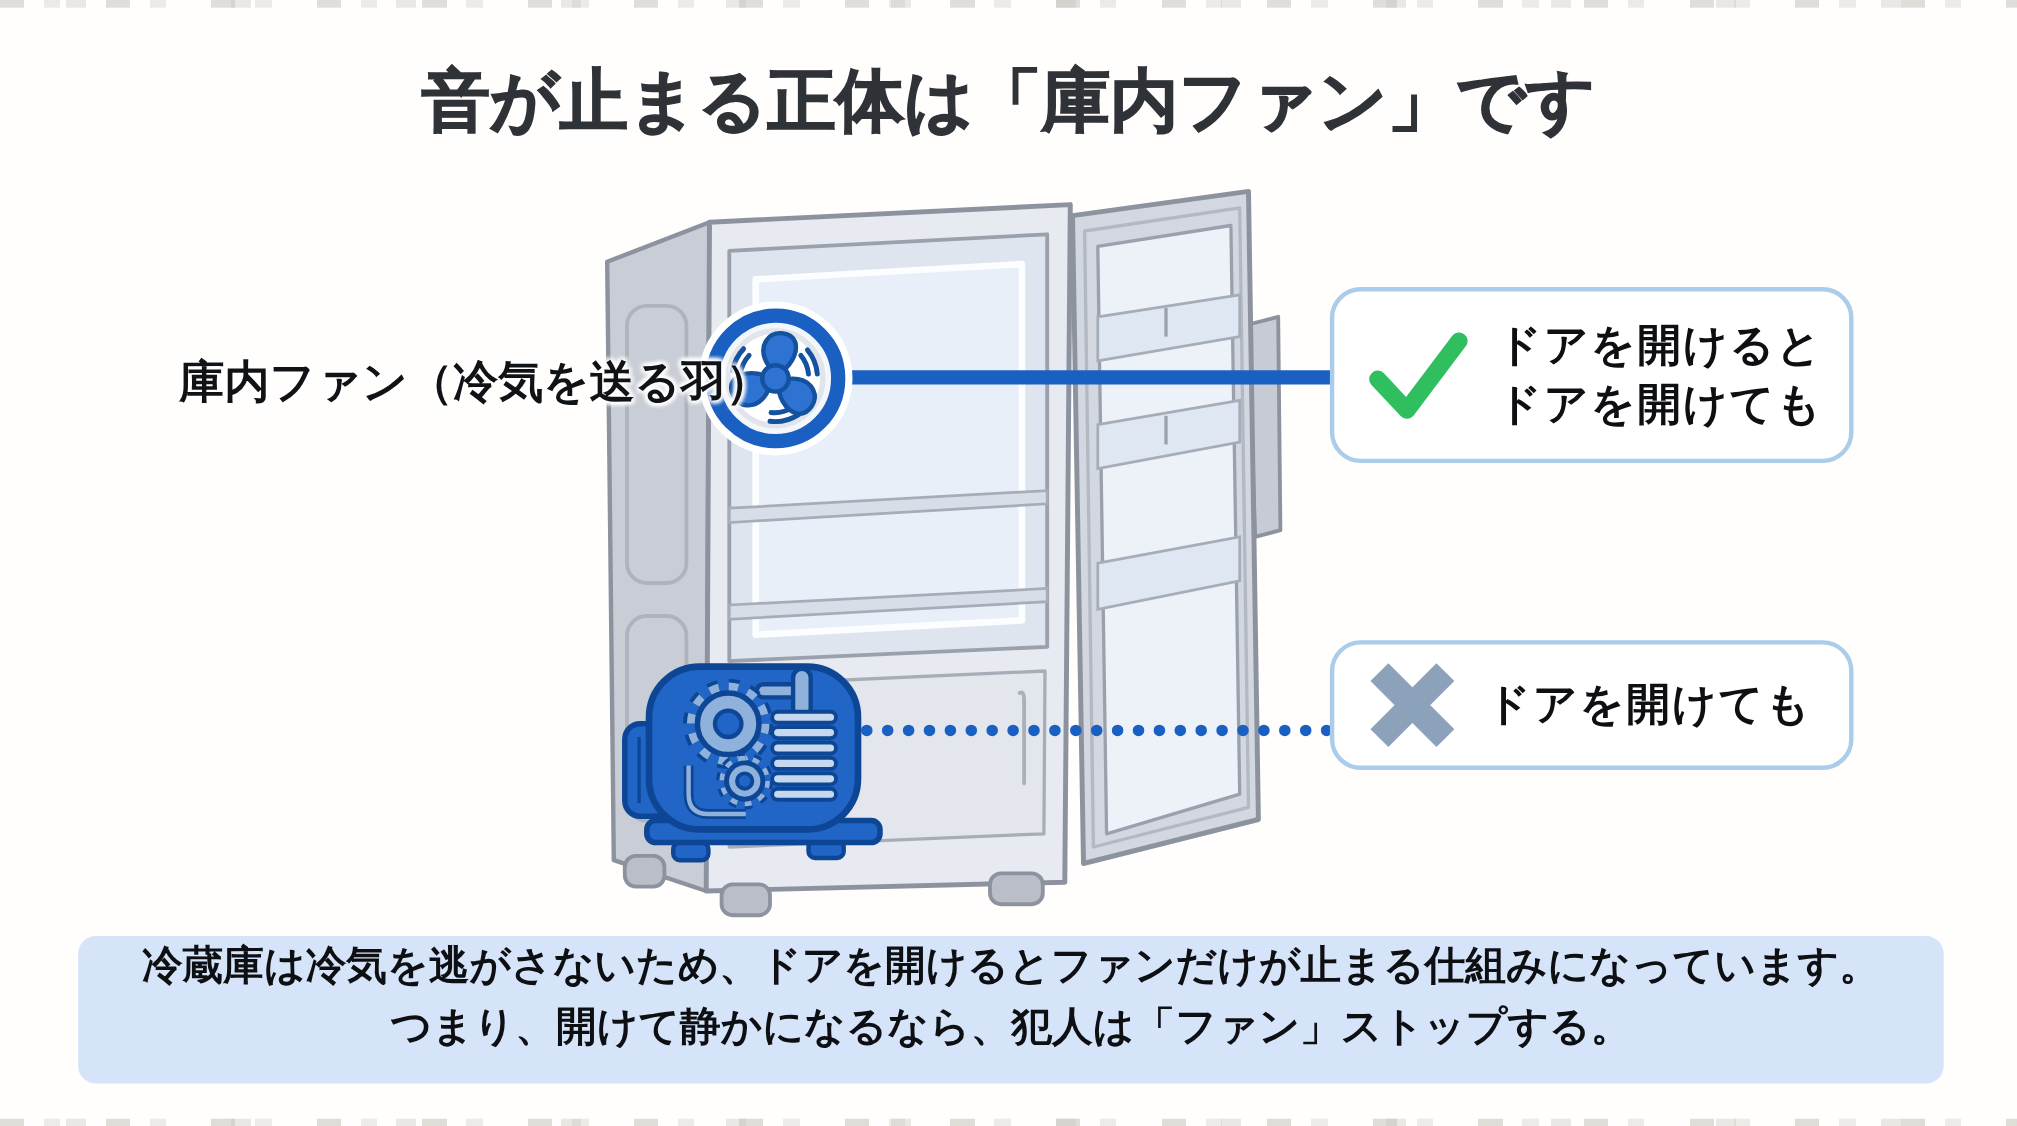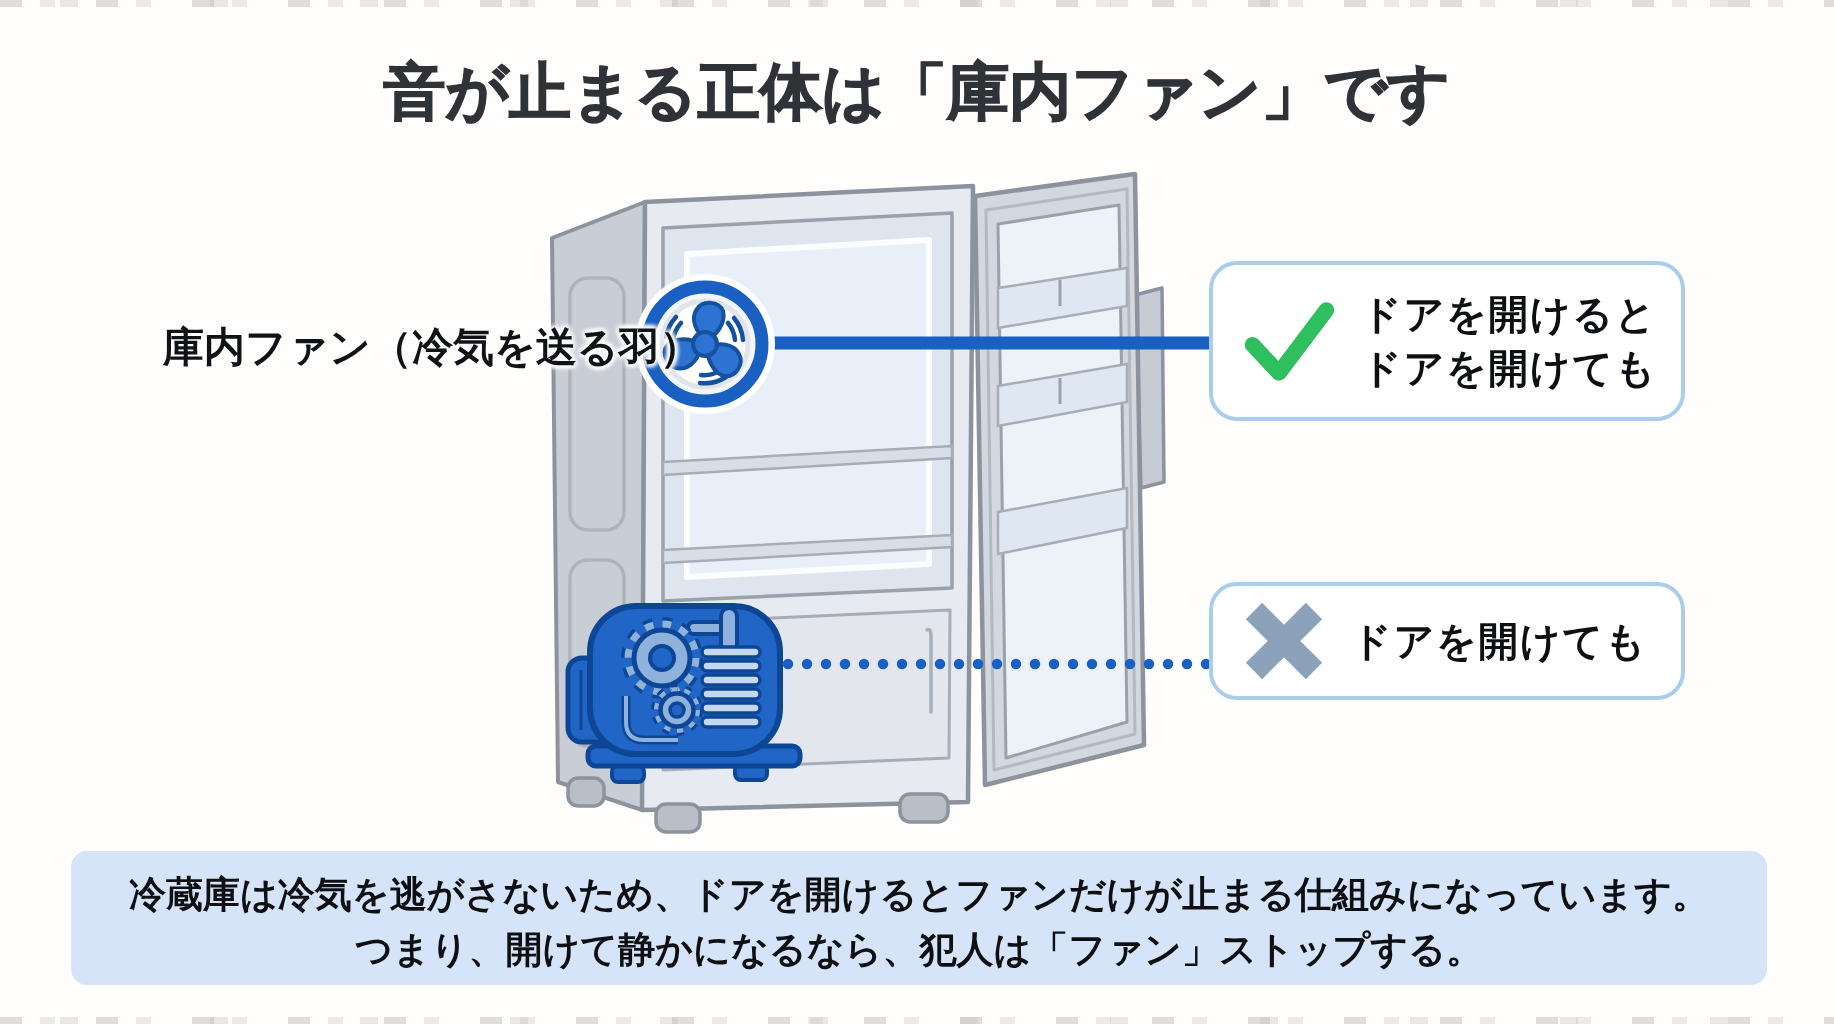--- a/index.html
+++ b/index.html
@@ -40,21 +40,21 @@
   .callout-fan { top:261px; height:160px; }
   .callout-compressor { top:582px; height:118px; }
   .callout-text { font-size:40px; font-weight:bold; line-height:54px; color:var(--text-black,#0d0f12); letter-spacing:1.5px; white-space:nowrap; }
   .icon-check { width:92px; height:84px; flex:0 0 auto; }
   .icon-check path { stroke:var(--check-green,#2fbf5e); stroke-width:17; fill:none; stroke-linecap:round; stroke-linejoin:round; }
   .icon-x { width:82px; height:82px; flex:0 0 auto; }
   .icon-x line { stroke:var(--x-gray,#8ca2bb); stroke-width:23; }
   .footer {
     position:absolute; left:71px; top:851px; width:1696px; height:134px;
     background:var(--footer-bg,#d6e4f9); border-radius:16px;
-    display:flex; flex-direction:column; align-items:center; justify-content:center;
+    display:flex; flex-direction:column; align-items:center; 
     gap:17px; padding-top:8px;
   }
   .footer div { font-size:37px; font-weight:bold; line-height:38px; color:var(--text-black,#0d0f12); white-space:nowrap; }
 </style>
 </head>
 <body>
 
 <div class="canvas">
 
   <div class="edge-strip top"></div>

